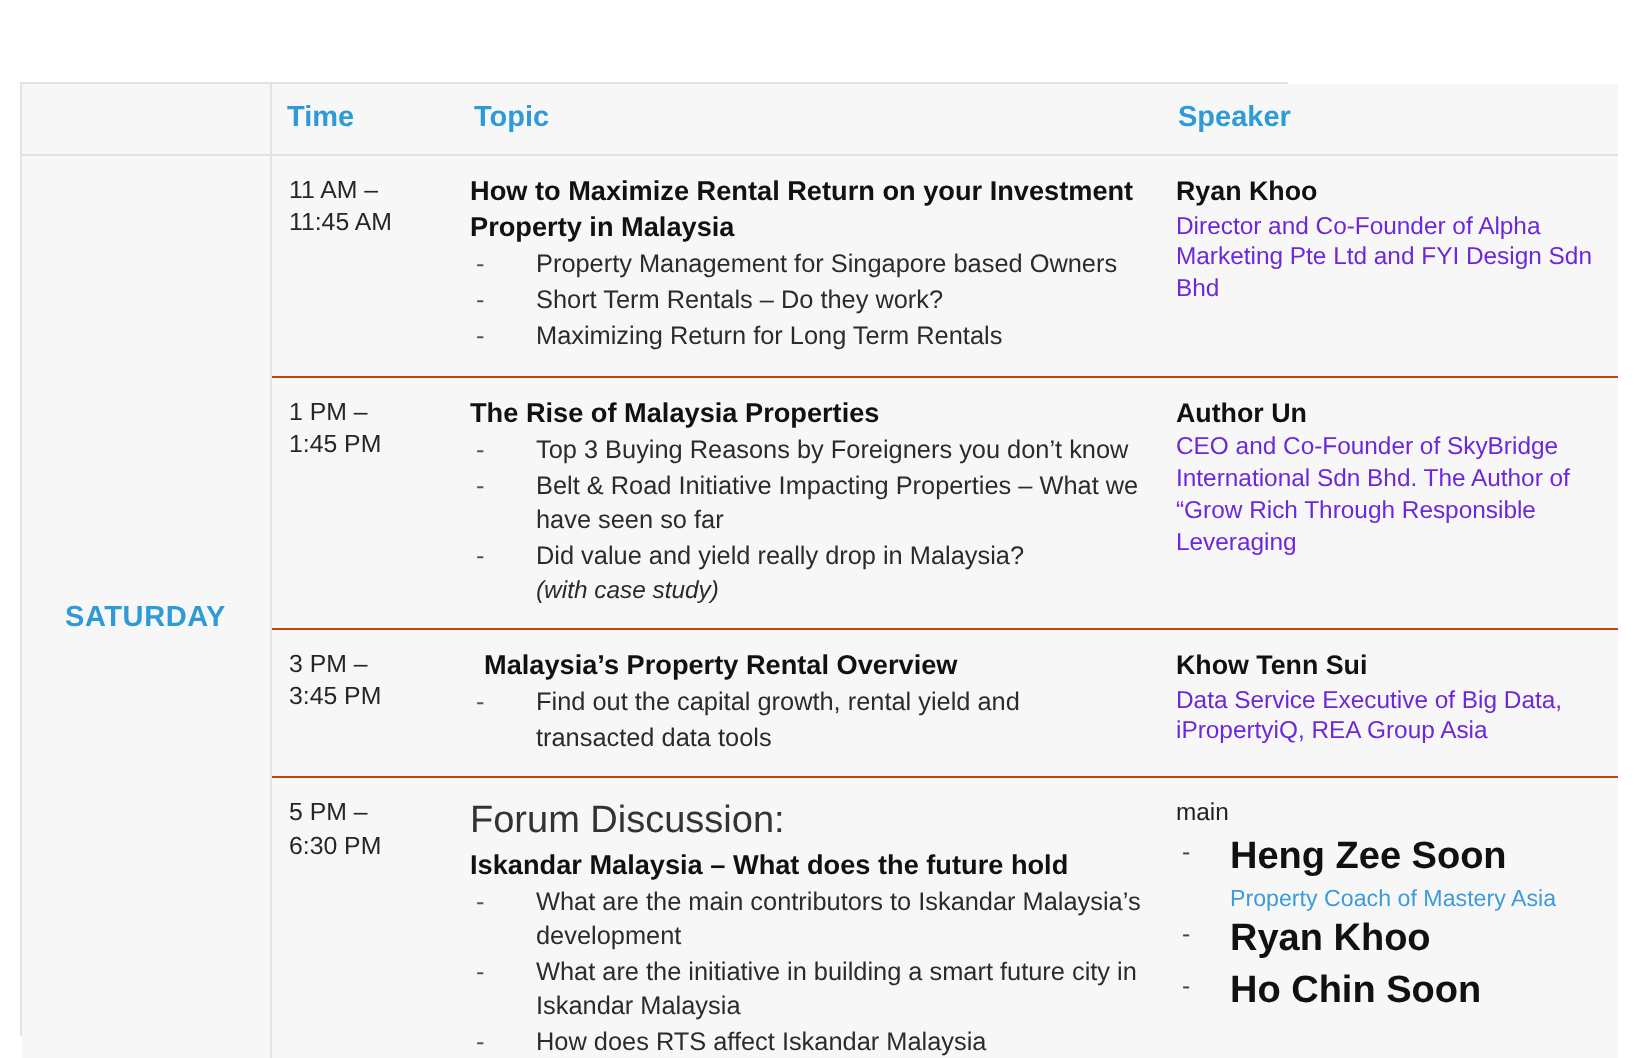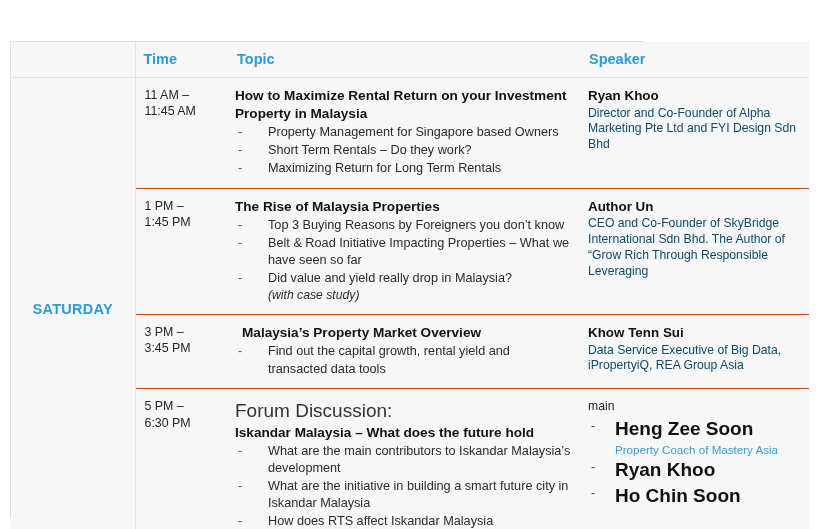--- a/index.html
+++ b/index.html
@@ -146,21 +146,21 @@
   
   .spk-name {
     font-weight: bold;
     font-size: 13.4px;
     color: #111111;
     line-height: 1.38;
     margin: 0;
   }
   .spk-role {
     font-size: 12.2px;
-    color: #0c4a6e;
+    color: #6d28d9;
     line-height: 1.3;
     margin: 0;
   }
   .spk-with {
     font-size: 12.2px;
     color: #222222;
     line-height: 1.4;
     margin: 0 0 2px 0;
   }
   ul.spk-list {
@@ -254,21 +254,21 @@
           <p class="spk-role">CEO and Co-Founder of SkyBridge International Sdn Bhd. The Author of “Grow Rich Through Responsible Leveraging</p>
         </td>
       </tr>
 
       <tr>
         <td class="time-cell">
           <div>3 PM –</div>
           <div>3:45 PM</div>
         </td>
         <td class="topic-cell">
-          <p class="topic-title indent">Malaysia’s Property Market Overview</p>
+          <p class="topic-title indent">Malaysia’s Property Rental Overview</p>
           <ul class="dashlist">
             <li><span class="dash">-</span><span>Find out the capital growth, rental yield and transacted data tools</span></li>
           </ul>
         </td>
         <td class="speaker-cell">
           <p class="spk-name">Khow Tenn Sui</p>
           <p class="spk-role">Data Service Executive of Big Data, iPropertyiQ, REA Group Asia</p>
         </td>
       </tr>
 

